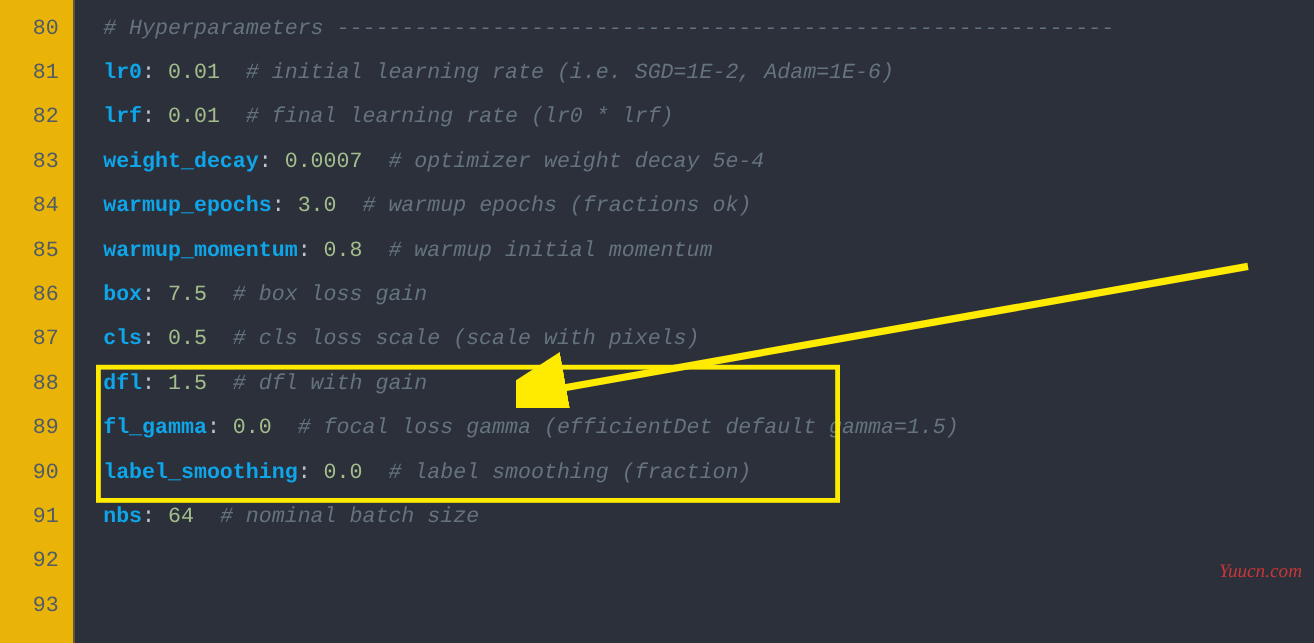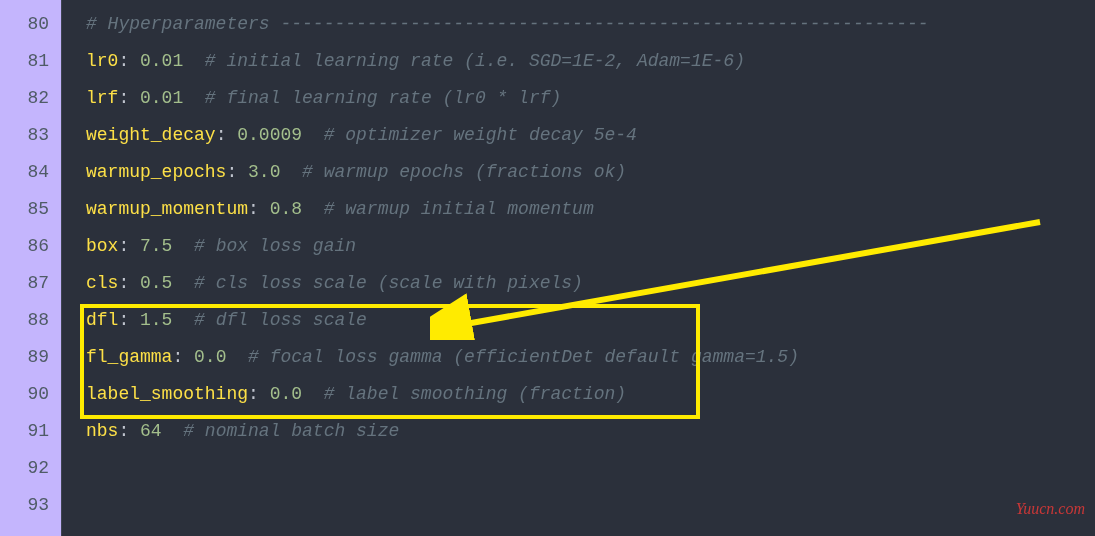--- a/index.html
+++ b/index.html
@@ -11,21 +11,21 @@
       overflow: hidden;
       position: relative;
       width: 1095px;
       height: 536px;
     }
     .editor {
       display: flex;
       height: 100%;
     }
     .gutter {
-      background: #c4b5fd;
+      background: #eab308;
       color: #4f5b66;
       text-align: right;
       padding: 6px 12px 6px 8px;
       border-right: 1px solid #3e4451;
       user-select: none;
       min-width: 62px;
     }
     .gutter-line {
       height: 37px;
       line-height: 37px;
@@ -33,38 +33,38 @@
     .code-area {
       flex: 1;
       padding: 6px 0 6px 24px;
       position: relative;
     }
     .code-line {
       height: 37px;
       line-height: 37px;
       white-space: pre;
     }
-    .key { color: #fde047; }
+    .key { color: #0ea5e9; font-weight: bold; }
     .colon { color: #c0c5ce; }
     .value { color: #a3be8c; }
     .comment { color: #65737e; font-style: italic; }
     .highlight-box {
       position: absolute;
       border: 4px solid #ffeb00;
       pointer-events: none;
       z-index: 5;
     }
     .arrow-overlay {
       position: absolute;
       pointer-events: none;
       z-index: 6;
     }
     .watermark {
       position: absolute;
-      bottom: 12px;
+      bottom: 44px;
       right: 10px;
       color: #c83737;
       font-family: Georgia, serif;
       font-size: 16px;
       font-style: italic;
       z-index: 10;
     }
   </style>
 </head>
 <body>
@@ -83,26 +83,26 @@
     <div class="gutter-line">89</div>
     <div class="gutter-line">90</div>
     <div class="gutter-line">91</div>
     <div class="gutter-line">92</div>
     <div class="gutter-line">93</div>
   </div>
   <div class="code-area">
     <div class="code-line"><span class="comment"># Hyperparameters ------------------------------------------------------------</span></div>
     <div class="code-line"><span class="key">lr0</span><span class="colon">: </span><span class="value">0.01</span><span>  </span><span class="comment"># initial learning rate (i.e. SGD=1E-2, Adam=1E-6)</span></div>
     <div class="code-line"><span class="key">lrf</span><span class="colon">: </span><span class="value">0.01</span><span>  </span><span class="comment"># final learning rate (lr0 * lrf)</span></div>
-    <div class="code-line"><span class="key">weight_decay</span><span class="colon">: </span><span class="value">0.0009</span><span>  </span><span class="comment"># optimizer weight decay 5e-4</span></div>
+    <div class="code-line"><span class="key">weight_decay</span><span class="colon">: </span><span class="value">0.0007</span><span>  </span><span class="comment"># optimizer weight decay 5e-4</span></div>
     <div class="code-line"><span class="key">warmup_epochs</span><span class="colon">: </span><span class="value">3.0</span><span>  </span><span class="comment"># warmup epochs (fractions ok)</span></div>
     <div class="code-line"><span class="key">warmup_momentum</span><span class="colon">: </span><span class="value">0.8</span><span>  </span><span class="comment"># warmup initial momentum</span></div>
     <div class="code-line"><span class="key">box</span><span class="colon">: </span><span class="value">7.5</span><span>  </span><span class="comment"># box loss gain</span></div>
     <div class="code-line"><span class="key">cls</span><span class="colon">: </span><span class="value">0.5</span><span>  </span><span class="comment"># cls loss scale (scale with pixels)</span></div>
-    <div class="code-line"><span class="key">dfl</span><span class="colon">: </span><span class="value">1.5</span><span>  </span><span class="comment"># dfl loss scale</span></div>
+    <div class="code-line"><span class="key">dfl</span><span class="colon">: </span><span class="value">1.5</span><span>  </span><span class="comment"># dfl with gain</span></div>
     <div class="code-line"><span class="key">fl_gamma</span><span class="colon">: </span><span class="value">0.0</span><span>  </span><span class="comment"># focal loss gamma (efficientDet default gamma=1.5)</span></div>
     <div class="code-line"><span class="key">label_smoothing</span><span class="colon">: </span><span class="value">0.0</span><span>  </span><span class="comment"># label smoothing (fraction)</span></div>
     <div class="code-line"><span class="key">nbs</span><span class="colon">: </span><span class="value">64</span><span>  </span><span class="comment"># nominal batch size</span></div>
   </div>
 </div>
 
 <div class="highlight-box" style="left:80px; top:304px; width:620px; height:115px;"></div>
 
 <svg class="arrow-overlay" style="left:430px; top:210px; width:640px; height:130px;">
   <defs>

